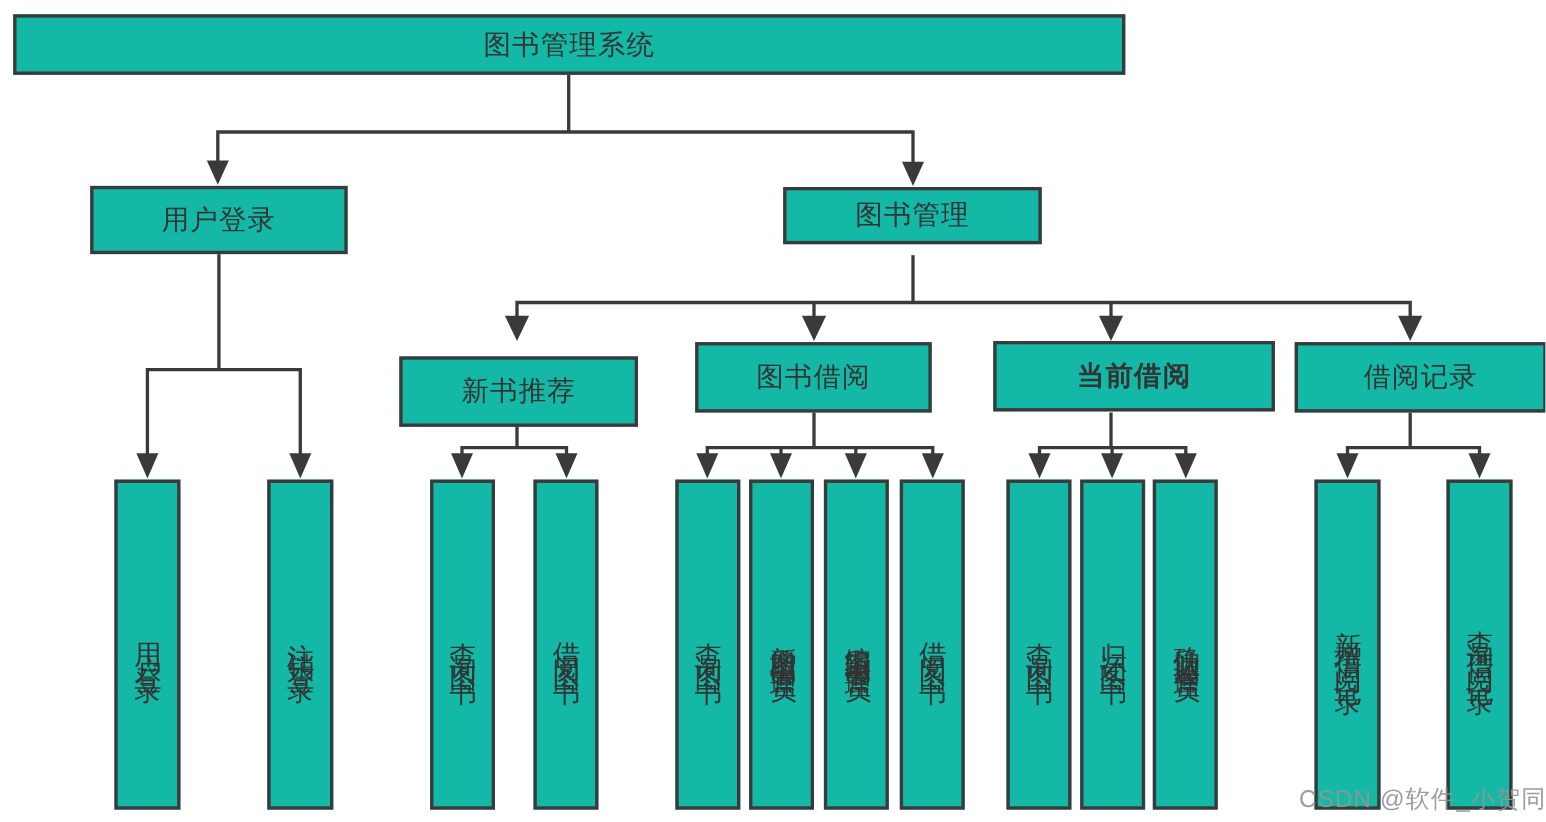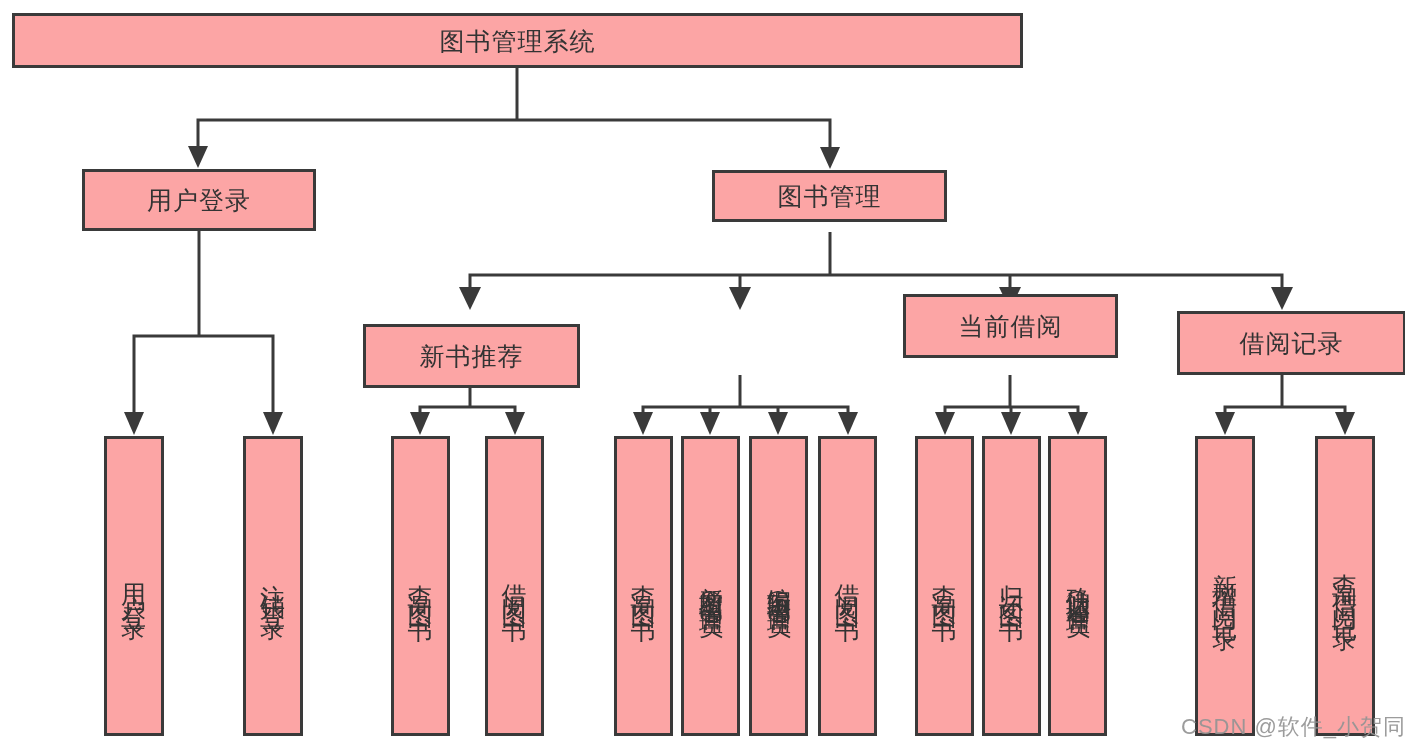--- a/index.html
+++ b/index.html
@@ -18,21 +18,21 @@
   .connectors {
     position: absolute;
     left: 0; top: 0;
     width: 1405px;
     height: 747px;
     z-index: 1;
   }
   .node {
     position: absolute;
     box-sizing: border-box;
-    background: #fca5a5;
+    background: #14b8a6;
     border: 3px solid #3a3a3a;
     color: #333333;
     display: flex;
     align-items: center;
     justify-content: center;
     z-index: 2;
     font-size: 25px;
     letter-spacing: 1px;
     text-align: center;
     line-height: 1.2;
@@ -121,21 +121,22 @@
       <polygon points="1335,412 1355,412 1345,435"></polygon>
     </g>
   </svg>
 
   <div class="node" style="left:12px; top:13px; width:1011px; height:55px;">图书管理系统</div>
 
   <div class="node" style="left:82px; top:169px; width:234px; height:62px;">用户登录</div>
   <div class="node" style="left:712px; top:170px; width:235px; height:52px;">图书管理</div>
 
   <div class="node" style="left:363px; top:324px; width:217px; height:64px;">新书推荐</div>
-  <div class="node" style="left:903px; top:294px; width:215px; height:64px;">当前借阅</div>
+  <div class="node" style="left:632px; top:311px; width:215px; height:64px;">图书借阅</div>
+  <div class="node" style="left:903px; top:310px; width:256px; height:64px;font-weight:bold;">当前借阅</div>
   <div class="node" style="left:1177px; top:311px; width:229px; height:64px;">借阅记录</div>
 
   <div class="node vbox" style="left:104px; top:436px; width:60px; height:300px;">用户登录</div>
   <div class="node vbox" style="left:243px; top:436px; width:60px; height:300px;">注销登录</div>
 
   <div class="node vbox" style="left:391px; top:436px; width:59px; height:300px;">查询图书</div>
   <div class="node vbox" style="left:485px; top:436px; width:59px; height:300px;">借阅图书</div>
 
   <div class="node vbox" style="left:614px; top:436px; width:59px; height:300px;">查询图书</div>
   <div class="node vbox tight" style="left:681px; top:436px; width:59px; height:300px;">新增图书（管理员）</div>

